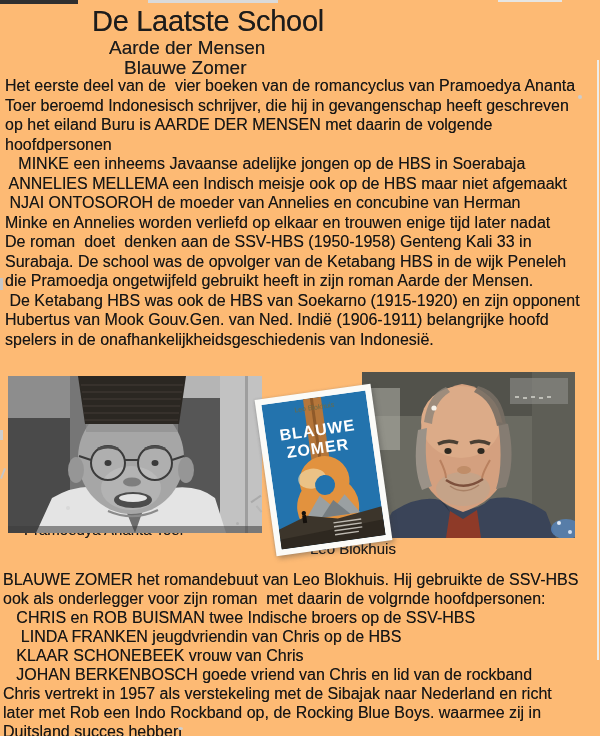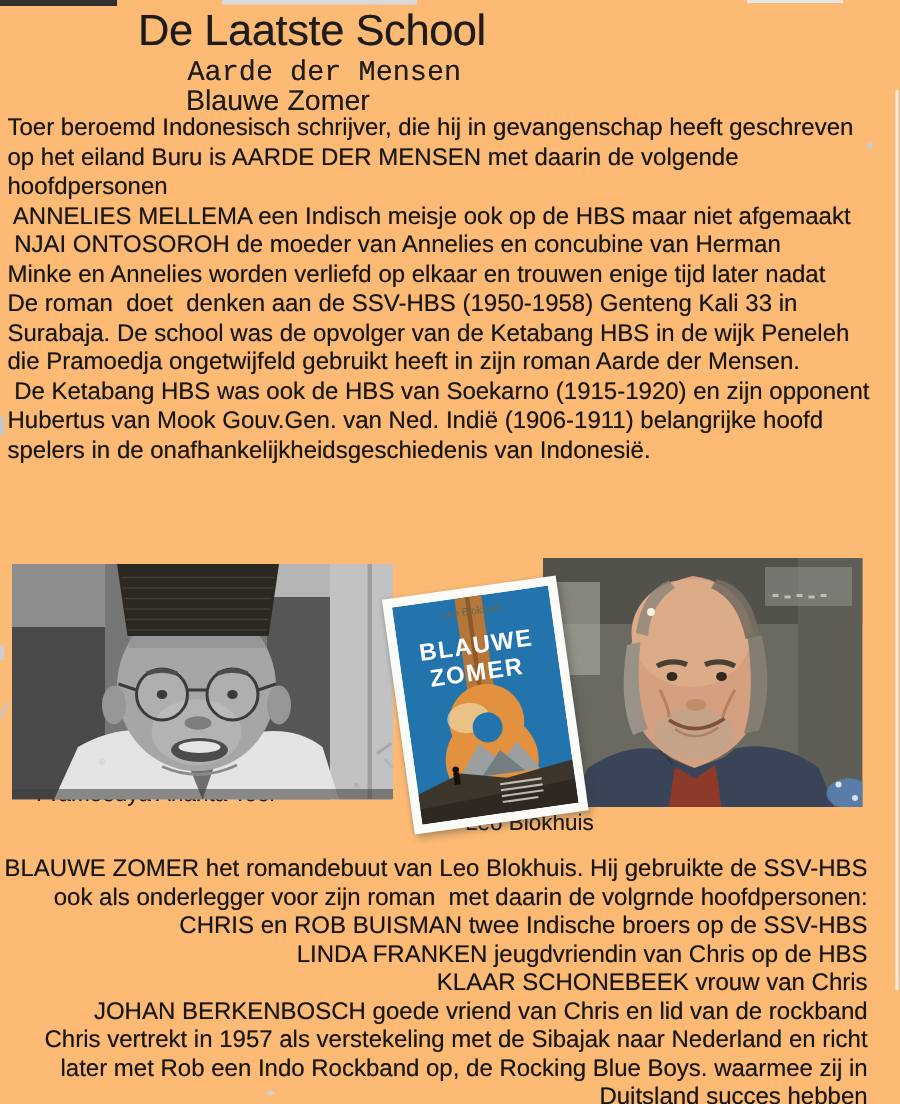--- a/index.html
+++ b/index.html
@@ -8,29 +8,29 @@
     background:#fdba74; overflow:hidden;
     font-family:"Liberation Sans","DejaVu Sans",sans-serif;
     color:#161616;
   }
   .doc-title {
     position:absolute; left:92px; top:5px;
     font-size:29px; letter-spacing:-0.3px; color:#1c1c1c;
     text-shadow:0 0 0.5px rgba(20,20,20,0.6);
   }
   .doc-sub { position:absolute; font-size:19px; color:#1c1c1c; text-shadow:0 0 0.4px rgba(20,20,20,0.55); }
-  .sub1 { left:125px; top:37px;font-family:Liberation Mono, monospace; }
+  .sub1 { left:109px; top:37px; }
   .sub2 { left:124px; top:57px; }
   .textblock { position:absolute; left:5px; font-size:16px; color:#161616;
     text-shadow:0 0 0.5px rgba(20,20,20,0.55); }
   .textblock .tline { white-space:pre; }
   .intro { top:76px; }
   .intro .tline { height:19.5px; line-height:19.5px; }
   .outro { left:3px; top:570px; }
-  .outro .tline { height:19px; line-height:19px;text-align:right; }
+  .outro .tline { height:19px; line-height:19px; }
   .caption { position:absolute; font-size:15px; color:#1a1a1a; text-shadow:0 0 0.4px rgba(20,20,20,0.5); }
   .cap-left { left:24px; top:521px; }
   .cap-right { left:310px; top:540px; }
   .photo { position:absolute; display:block; }
   .photo-left { left:8px; top:376px; z-index:1; }
   .photo-right { left:362px; top:372px; z-index:1; }
   .book-paper {
     position:absolute; left:265px; top:391px; width:117px; height:158px;
     background:#fbfbf8; z-index:2; transform:rotate(-8deg);
     box-shadow:2px 3px 5px rgba(60,60,60,0.35), -1px 0 2px rgba(120,120,120,0.25);
@@ -53,23 +53,25 @@
 </head>
 <body>
 
 <div class="page">
 
   <div class="doc-title">De Laatste School</div>
   <div class="doc-sub sub1">Aarde der Mensen</div>
   <div class="doc-sub sub2">Blauwe Zomer</div>
 
   <div class="textblock intro">
+      <div class="tline">Het eerste deel van de  vier boeken van de romancyclus van Pramoedya Ananta</div>
       <div class="tline">Toer beroemd Indonesisch schrijver, die hij in gevangenschap heeft geschreven</div>
       <div class="tline">op het eiland Buru is AARDE DER MENSEN met daarin de volgende</div>
       <div class="tline">hoofdpersonen</div>
+      <div class="tline">   MINKE een inheems Javaanse adelijke jongen op de HBS in Soerabaja</div>
       <div class="tline"> ANNELIES MELLEMA een Indisch meisje ook op de HBS maar niet afgemaakt</div>
       <div class="tline"> NJAI ONTOSOROH de moeder van Annelies en concubine van Herman</div>
       <div class="tline">Minke en Annelies worden verliefd op elkaar en trouwen enige tijd later nadat</div>
       <div class="tline">De roman  doet  denken aan de SSV-HBS (1950-1958) Genteng Kali 33 in</div>
       <div class="tline">Surabaja. De school was de opvolger van de Ketabang HBS in de wijk Peneleh</div>
       <div class="tline">die Pramoedja ongetwijfeld gebruikt heeft in zijn roman Aarde der Mensen.</div>
       <div class="tline"> De Ketabang HBS was ook de HBS van Soekarno (1915-1920) en zijn opponent</div>
       <div class="tline">Hubertus van Mook Gouv.Gen. van Ned. Indië (1906-1911) belangrijke hoofd</div>
       <div class="tline">spelers in de onafhankelijkheidsgeschiedenis van Indonesië.</div>
     </div>

